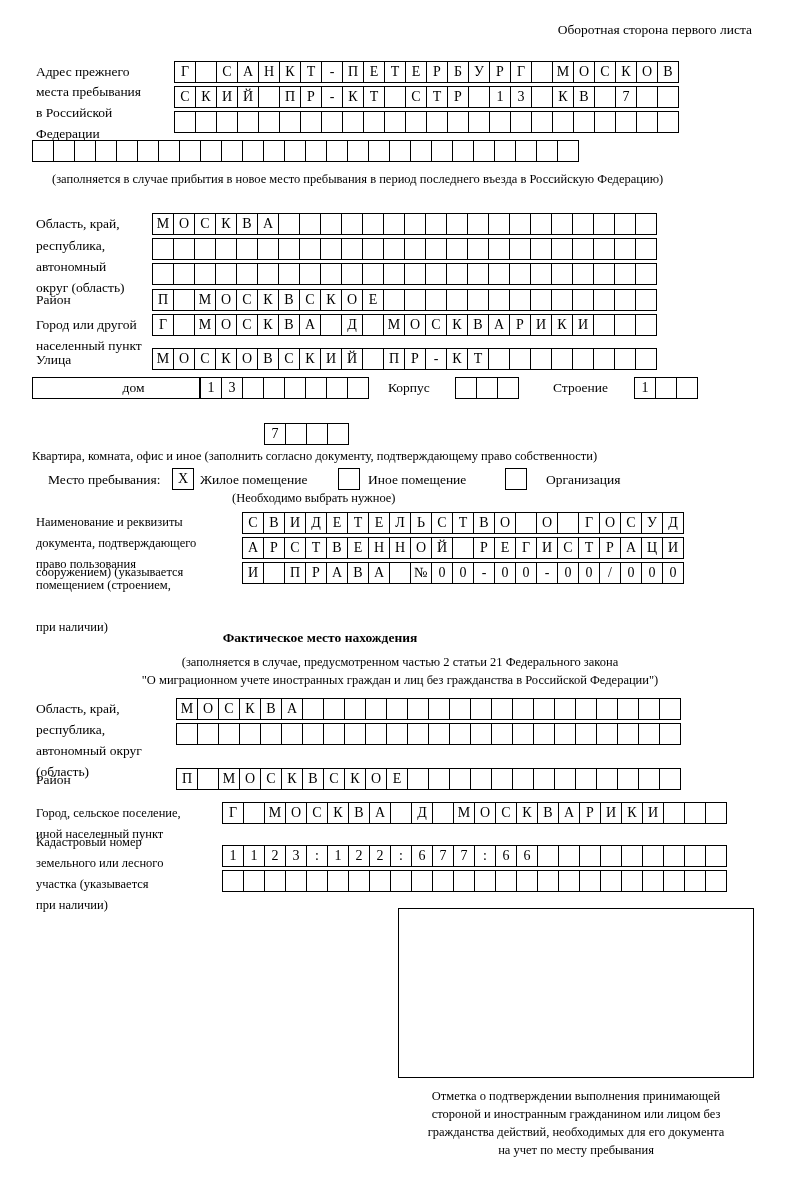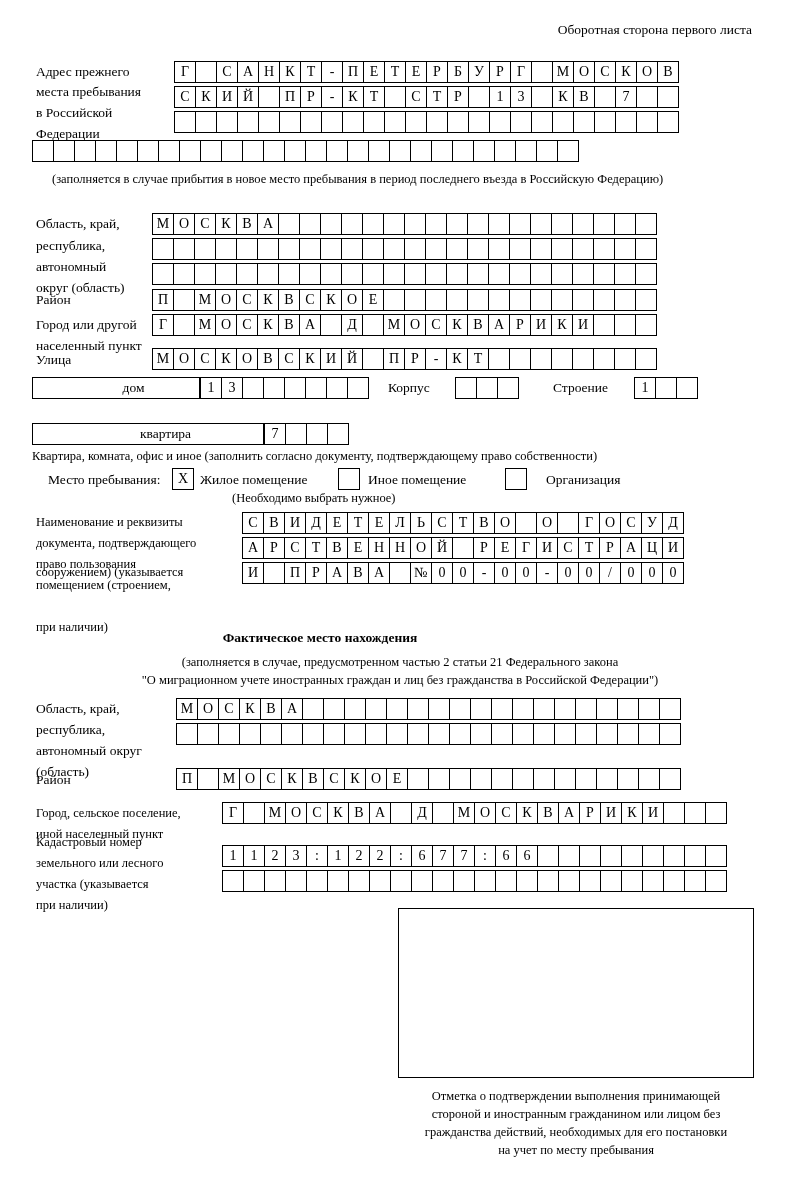--- a/index.html
+++ b/index.html
@@ -402,21 +402,20 @@
       <div class="cell"></div>
       <div class="cell"></div>
     </div>
   <div class="lbl" style="left:553px; top:378px;">Строение</div>
   <div class="row" id="s2-stroenie" style="left:634px; top:377px;">
       <div class="cell">1</div>
       <div class="cell"></div>
       <div class="cell"></div>
     </div>
 
-  <div class="wbox" style="left:32px; top:423px; width:232px;">квартира</div>
   <div class="row" id="s2-flat" style="left:264px; top:423px;">
       <div class="cell">7</div>
       <div class="cell"></div>
       <div class="cell"></div>
       <div class="cell"></div>
     </div>
   <div class="note" style="left:32px; top:448px;">Квартира, комната, офис и иное (заполнить согласно документу, подтверждающему право собственности)</div>
 
   <div class="lbl" style="left:36px; top:470px;margin-left:12px;">Место пребывания:</div>
   <div class="chk" style="left:172px; top:468px;">X</div>
@@ -677,16 +676,16 @@
       <div class="cell"></div>
       <div class="cell"></div>
       <div class="cell"></div>
       <div class="cell"></div>
       <div class="cell"></div>
     </div>
 
   <div class="bigbox" style="left:398px; top:908px; width:356px; height:170px;"></div>
   <div class="ctr" style="left:398px; top:1087px; width:356px; font-size:12.5px;">Отметка о подтверждении выполнения принимающей</div>
   <div class="ctr" style="left:398px; top:1105px; width:356px; font-size:12.5px;">стороной и иностранным гражданином или лицом без</div>
-  <div class="ctr" style="left:398px; top:1123px; width:356px; font-size:12.5px;">гражданства действий, необходимых для его постановки</div>
+  <div class="ctr" style="left:398px; top:1123px; width:356px; font-size:12.5px;">гражданства действий, необходимых для его документа</div>
   <div class="ctr" style="left:398px; top:1141px; width:356px; font-size:12.5px;">на учет по месту пребывания</div>
 
 </div>
 
 </body></html>

